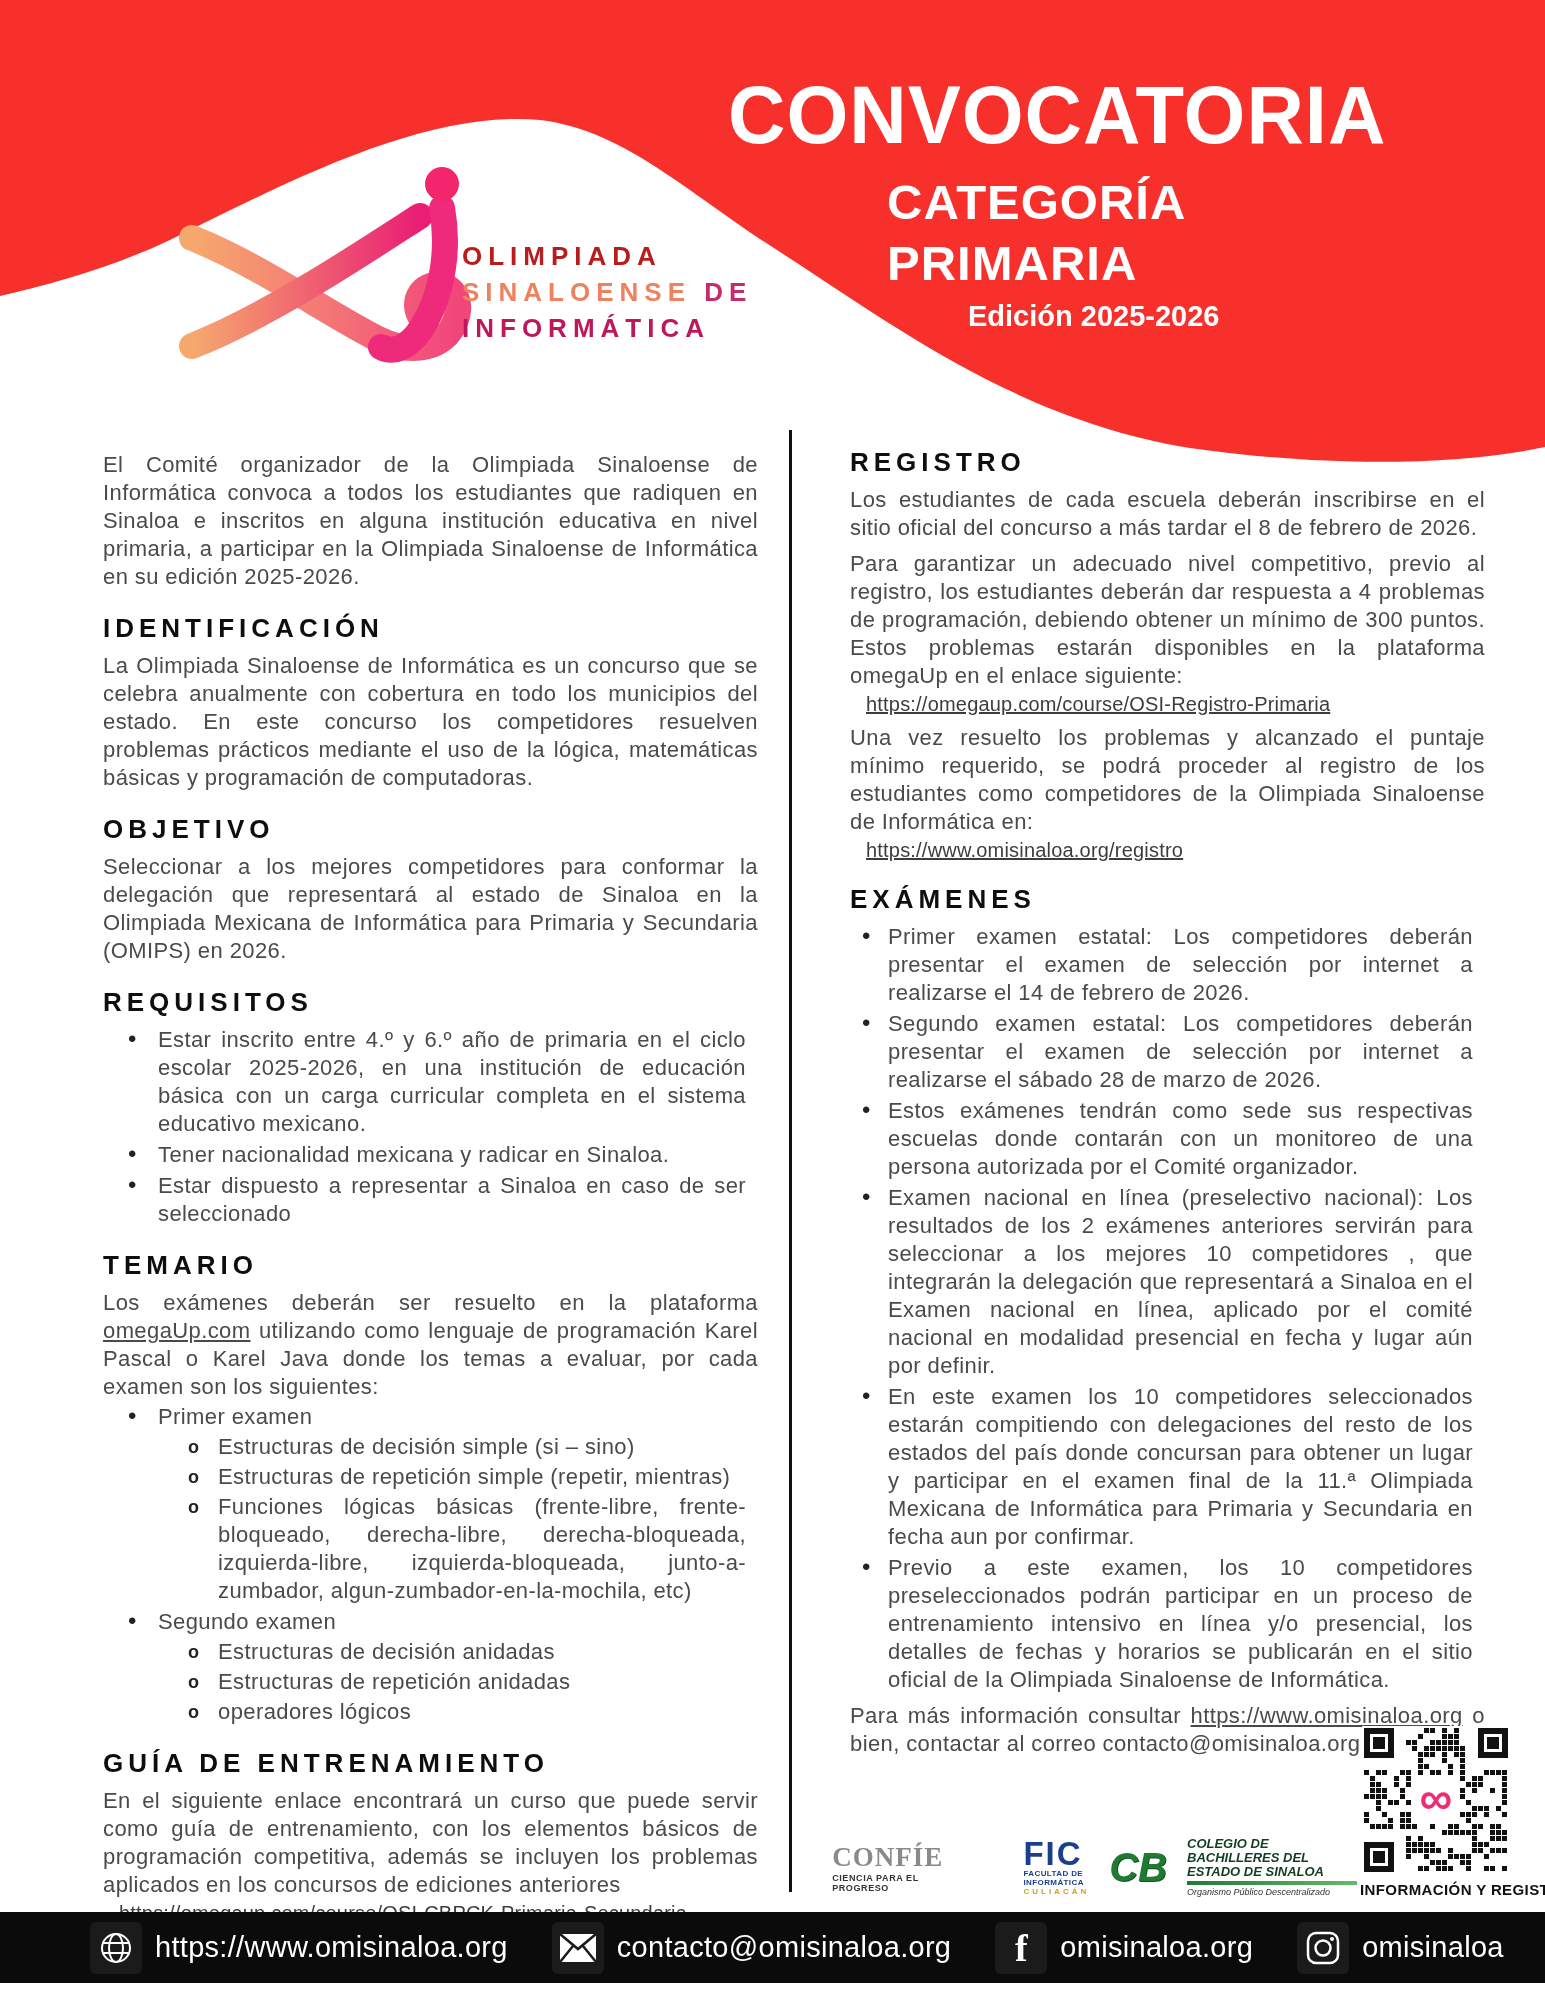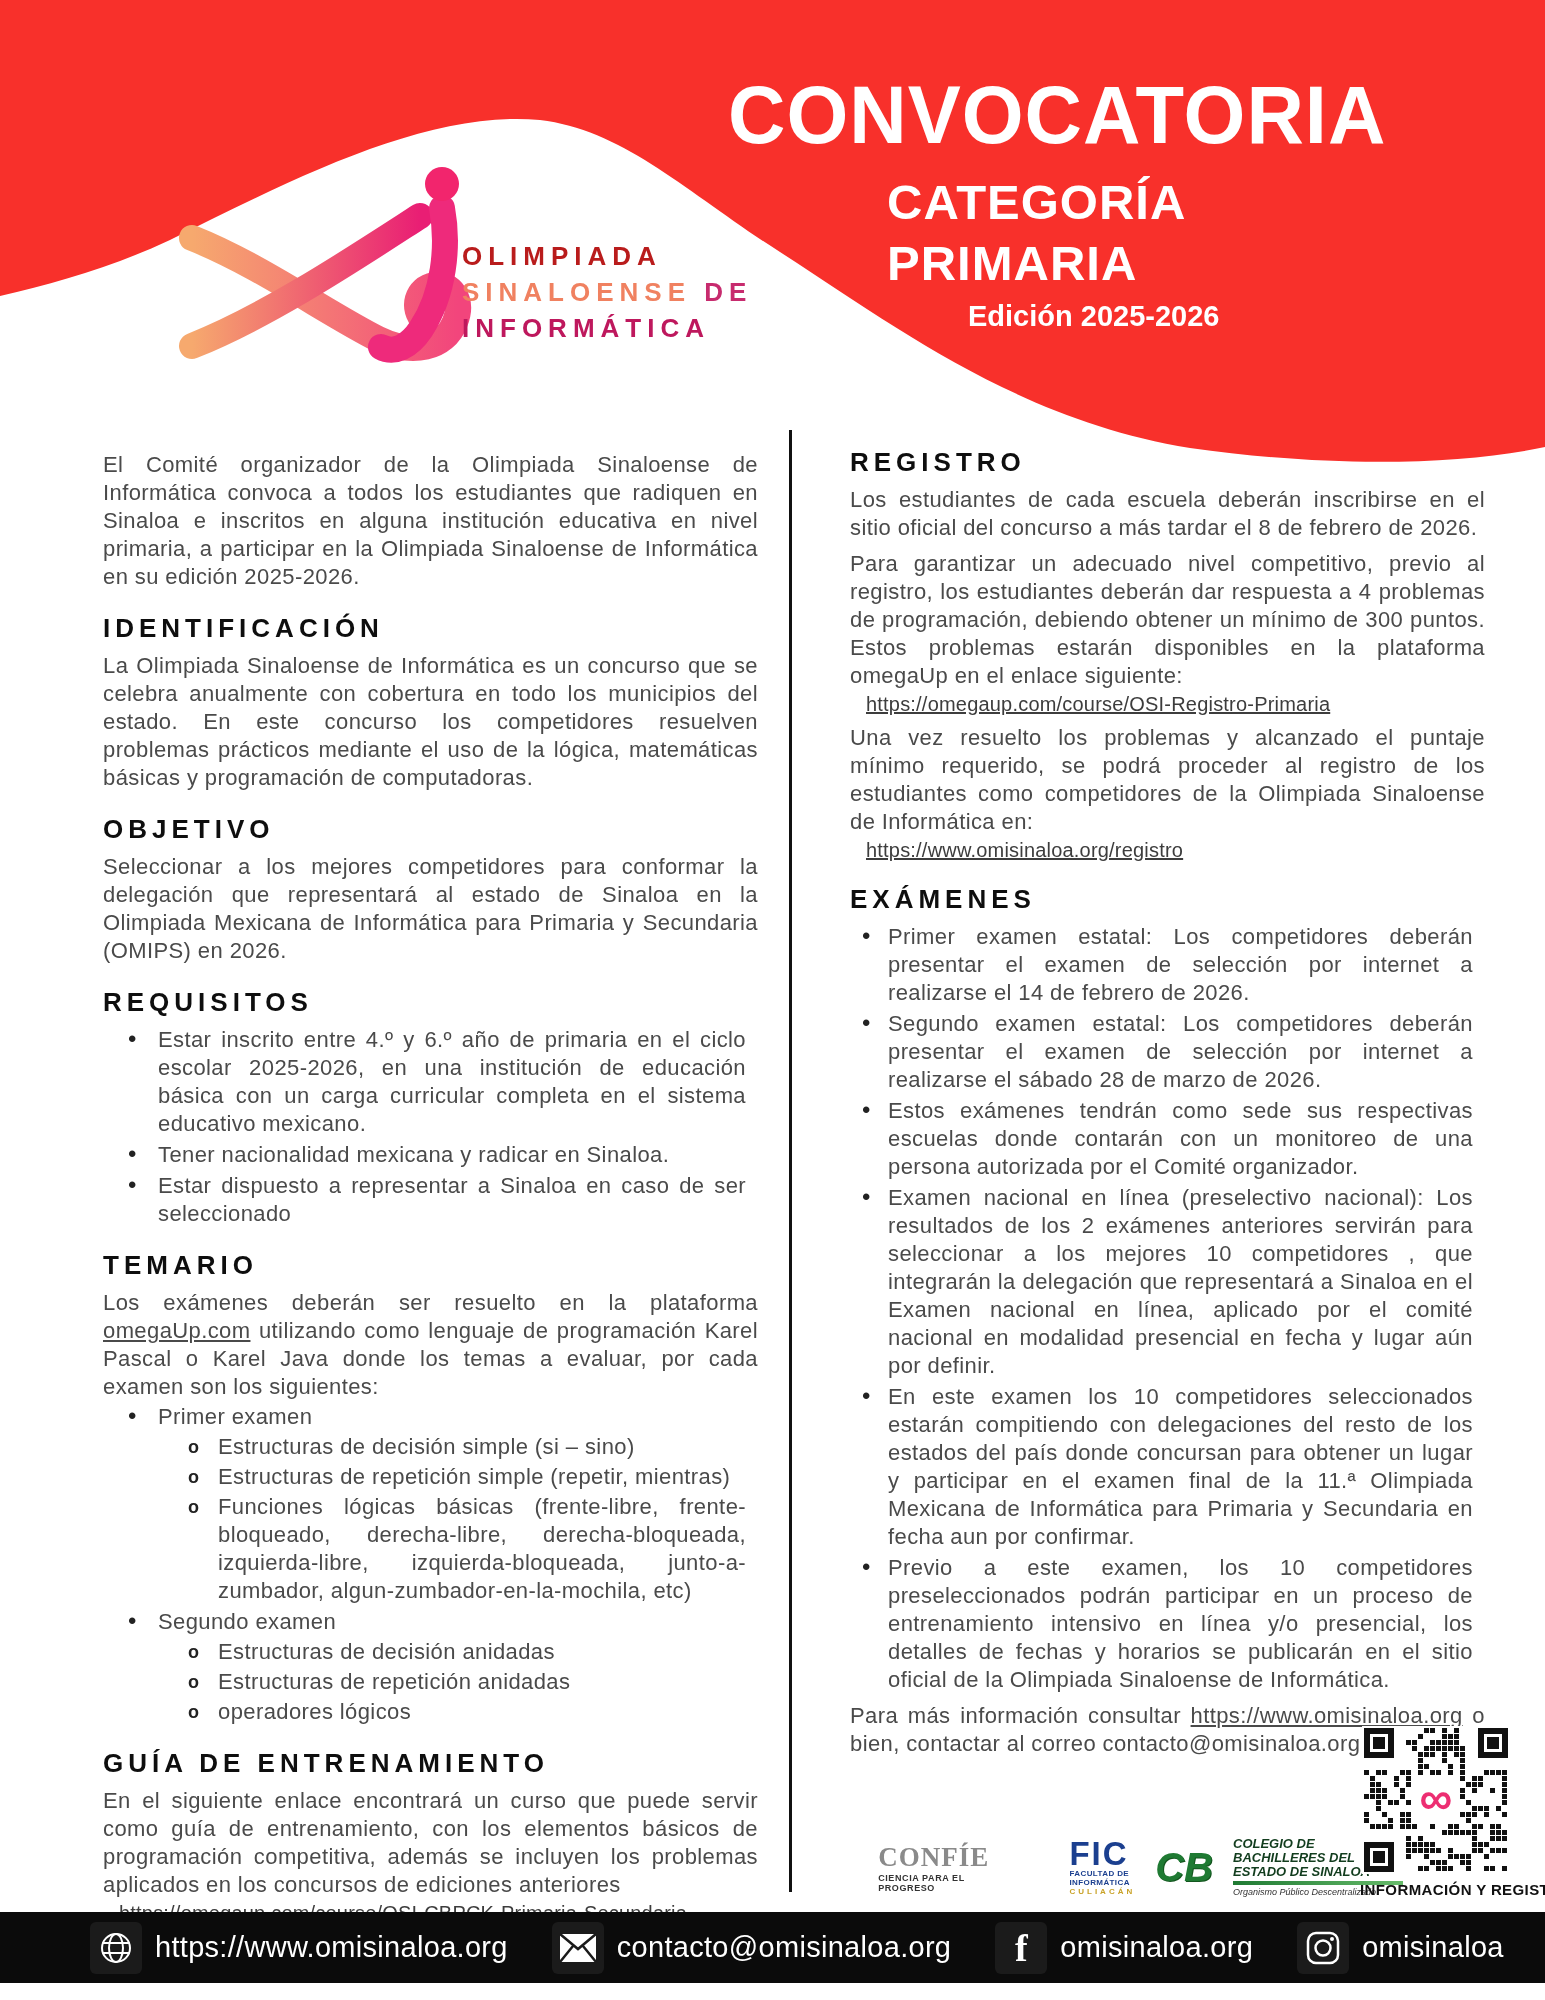--- a/index.html
+++ b/index.html
@@ -31,21 +31,21 @@
          margin:3px 0 4px 16px;letter-spacing:.2px;cursor:pointer;}
   ul.l1{list-style:none;margin:2px 0 4px 0;padding:0 0 0 55px;}
   ul.l1>li{position:relative;margin:0 12px 3px 0;}
   ul.l1>li::before{content:"•";position:absolute;left:-30px;top:-1px;color:#222;font-size:24px;}
   ul.l2{list-style:none;margin:2px 0 0 0;padding:0 0 0 60px;}
   ul.l2>li{position:relative;margin:0 0 2px 0;}
   ul.l2>li::before{content:"o";position:absolute;left:-30px;top:0;color:#222;font-size:18px;font-weight:700;}
   .col.right ul.l1{padding-left:38px;}
   .col.right ul.l1>li::before{left:-26px;}
   
-  .partners{position:absolute;left:858px;top:1824px;width:545px;height:86px;display:flex;
+  .partners{position:absolute;left:812px;top:1824px;width:545px;height:86px;display:flex;
             align-items:center;gap:20px;}
   .pstack{display:flex;flex-direction:column;justify-content:center;}
   .confie-name{font-family:"Liberation Serif",serif;font-size:27px;font-weight:700;color:#8a8a8a;letter-spacing:1px;}
   .confie-tag{font-size:9px;color:#333;letter-spacing:.6px;font-weight:700;}
   .psep{width:2px;height:68px;background:#333;}
   .fic-name{font-size:33px;font-weight:800;color:#1b3f8f;line-height:30px;letter-spacing:2px;}
   .fic-l1{font-size:8px;font-weight:700;color:#1b3f8f;letter-spacing:.4px;}
   .fic-l2{font-size:8px;font-weight:700;color:#c9a227;letter-spacing:3px;}
   .cb-mark{font-size:40px;font-weight:800;font-style:italic;color:#1f7a33;line-height:40px;
            text-shadow:1px 1px 0 #14561f;}

